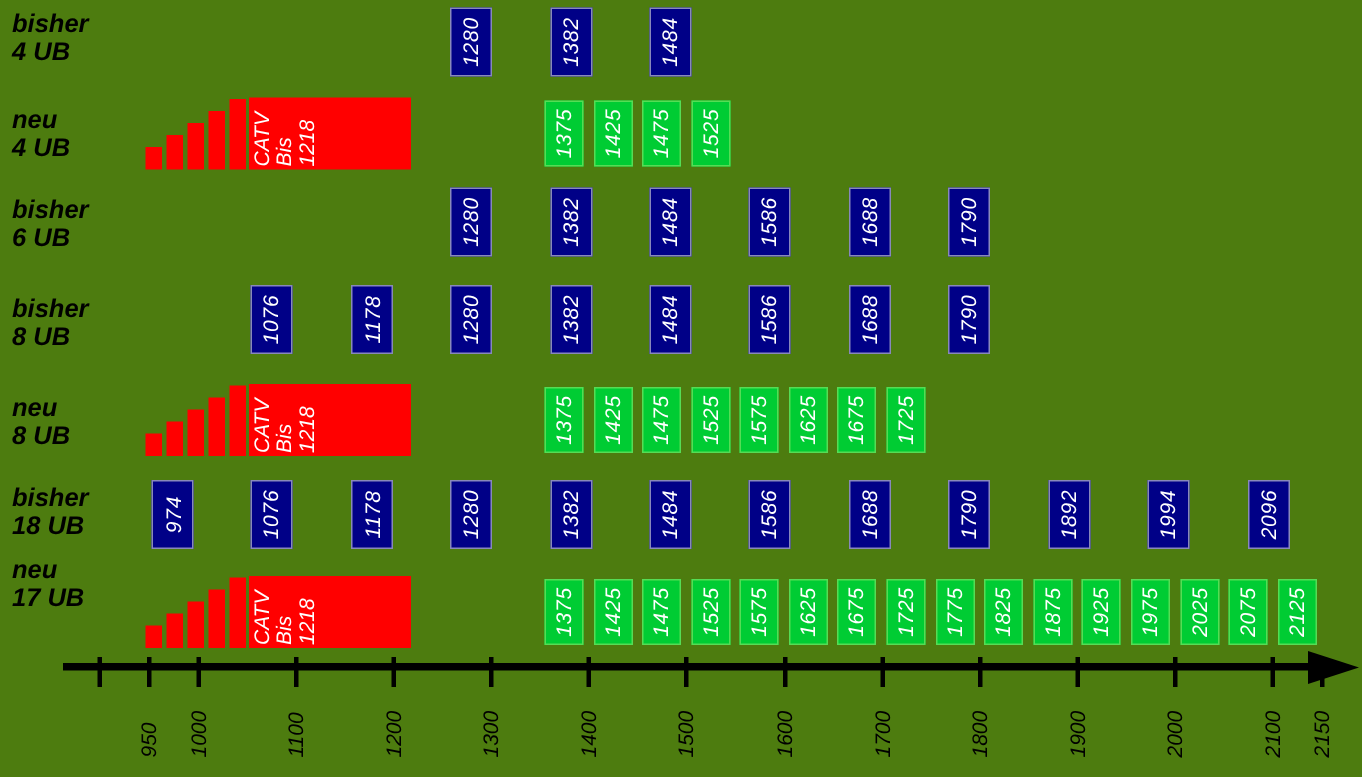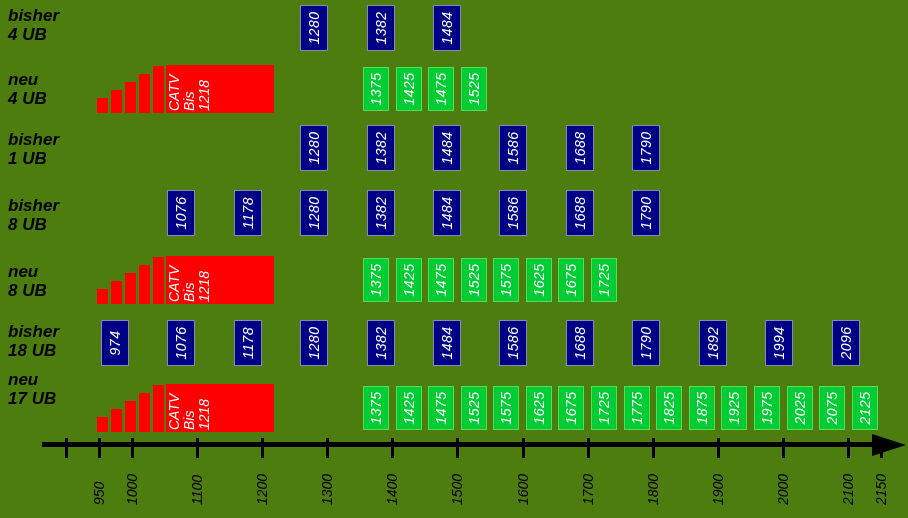--- a/index.html
+++ b/index.html
@@ -82,21 +82,21 @@
       <span>1425</span>
     </div>
     <div class="fbox neu-box" style="left: 428px; width: 26px; top: 67px; height: 44px;">
       <span>1475</span>
     </div>
     <div class="fbox neu-box" style="left: 461px; width: 26px; top: 67px; height: 44px;">
       <span>1525</span>
     </div>
     <div class="row-label" style="top: 130px;">
       <div>bisher</div>
-      <div>1 UB</div>
+      <div>6 UB</div>
     </div>
     <div class="fbox bisher-box" style="left: 300px; width: 28px; top: 125px; height: 46px;">
       <span>1280</span>
     </div>
     <div class="fbox bisher-box" style="left: 367px; width: 28px; top: 125px; height: 46px;">
       <span>1382</span>
     </div>
     <div class="fbox bisher-box" style="left: 433px; width: 28px; top: 125px; height: 46px;">
       <span>1484</span>
     </div>

